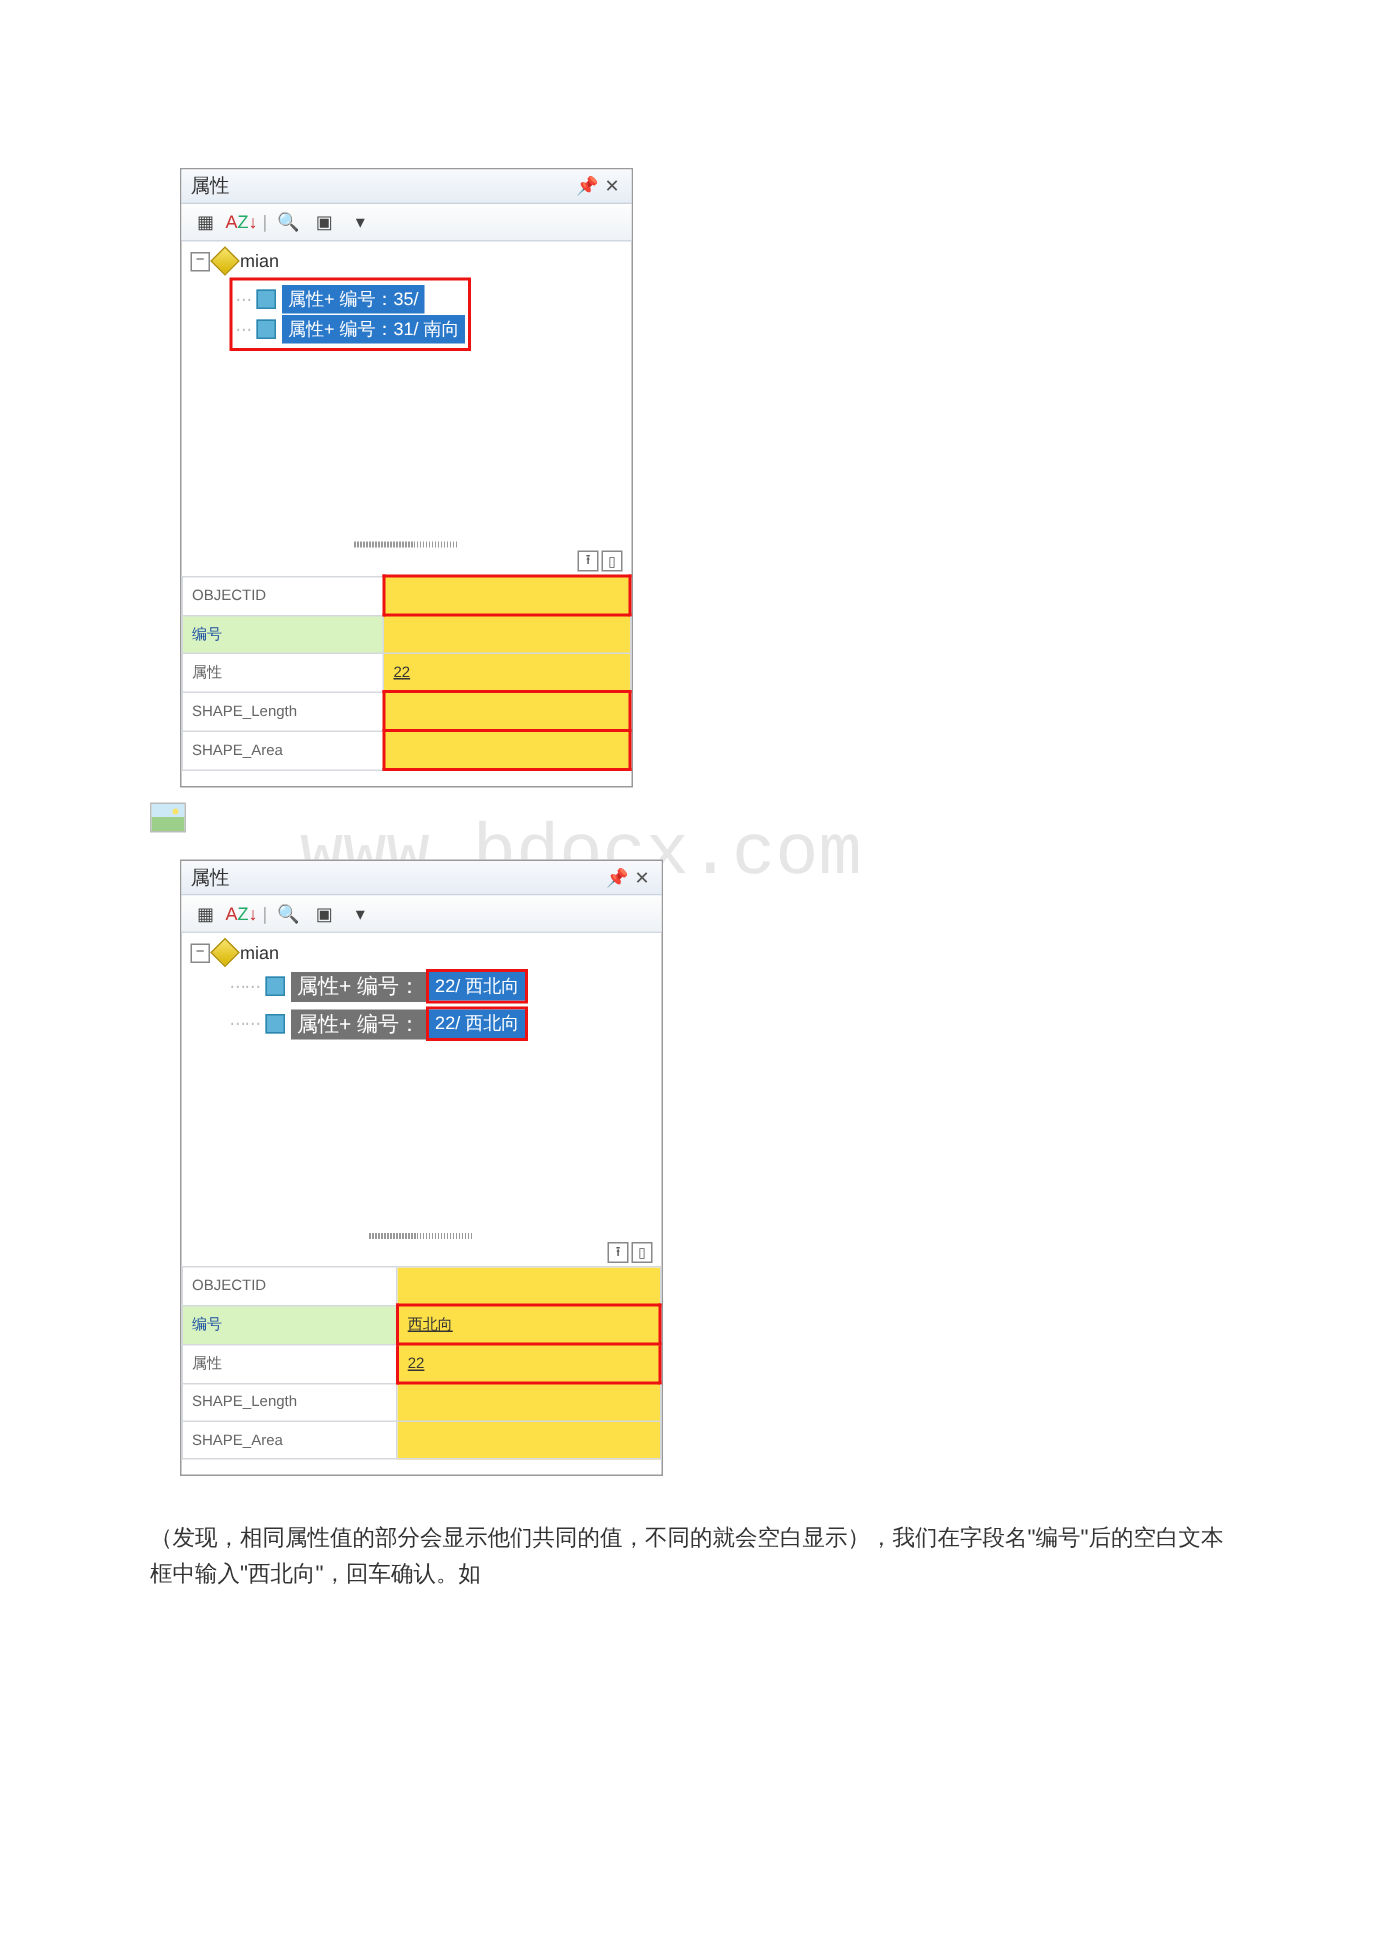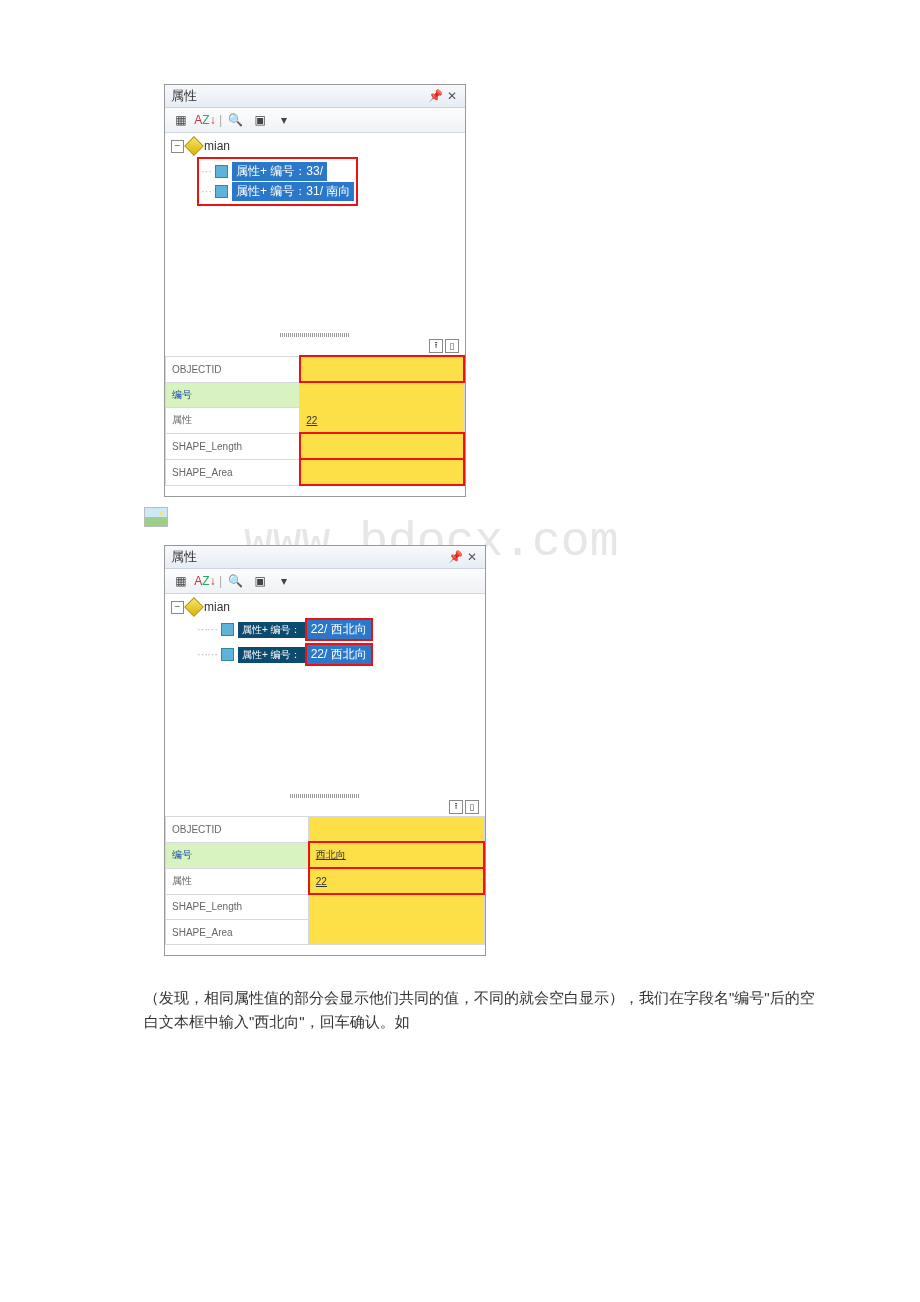--- a/index.html
+++ b/index.html
@@ -5,22 +5,21 @@
   body {
     margin: 0;
     padding: 0;
     background: #fff;
     font-family: "Microsoft YaHei", "SimSun", Arial, sans-serif;
     font-size: 14px;
     color: #333;
     width: 920px;
   }
   .page {
-    padding: 84px 100px 40px 100px;
-    margin-left: 44px;
+    padding: 112px 100px 40px 100px;
   }
   .panel-outer {
     border: 1px solid #999;
     width: 300px;
     background: #fff;
     margin-bottom: 10px;
     margin-left: 20px;
   }
   .panel-titlebar {
     display: flex;
@@ -158,21 +157,21 @@
     z-index: 0;
   }
   .panel-wrap { position: relative; }
   .panel-wrap .watermark { left: 100px; top: -30px; font-family: Liberation Mono, monospace; }
   .panel2 { width: 320px; }
   .panel2 .tree-area { height: 190px; }
   .tree-second-style .sel-label-wrap {
     display: inline-flex; align-items: center;
   }
   .tree-second-style .sel-left {
-    background: #0c4a6e; color: #fff; padding: 1px 4px; font-size: 10px;
+    background: #737373; color: #fff; padding: 1px 4px; font-size: 14px;
   }
   .tree-second-style .sel-right {
     border: 2px solid #e11; padding: 0;
   }
   .tree-second-style .sel-right-inner {
     background: #2a78c9; color: #ffffff; padding: 1px 4px; font-size: 12px; display: inline-block;
   }
   .panel-footer-spacer { height: 10px; }
 </style>
 </head>
@@ -198,21 +197,21 @@
       <div class="tree-root-row">
         <span class="exp-box">−</span>
         <span class="diamond-icon"></span>
         <span class="root-label">mian</span>
       </div>
       <div class="tree-children">
         <span class="item-red-frame">
           <div class="tree-item-row">
             <span class="dots">⋯</span>
             <span class="sq-icon"></span>
-            <span class="sel-label">属性+ 编号：33/</span>
+            <span class="sel-label">属性+ 编号：35/</span>
           </div>
           <div class="tree-item-row">
             <span class="dots">⋯</span>
             <span class="sq-icon"></span>
             <span class="sel-label">属性+ 编号：31/ 南向</span>
           </div>
         </span>
       </div>
     </div>
     <div class="grip-bar">

